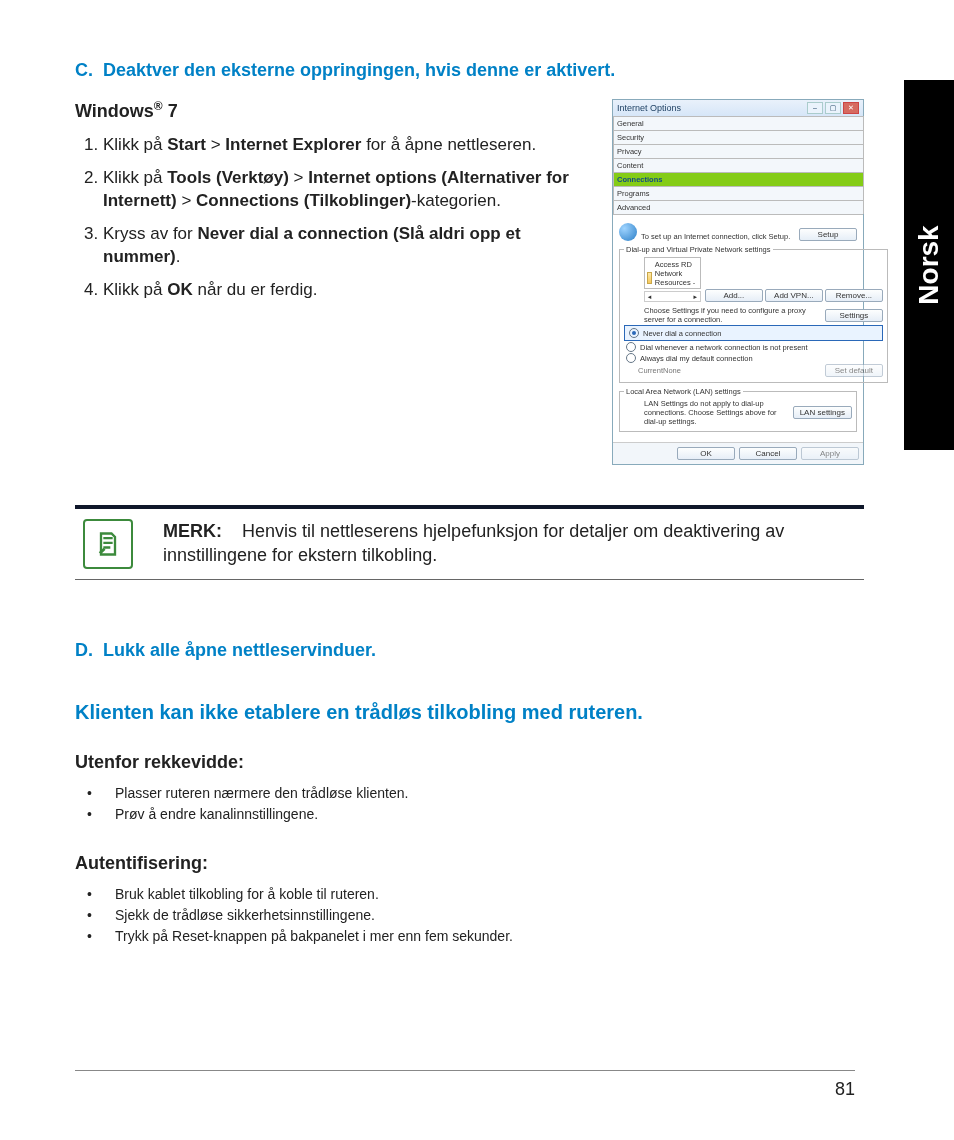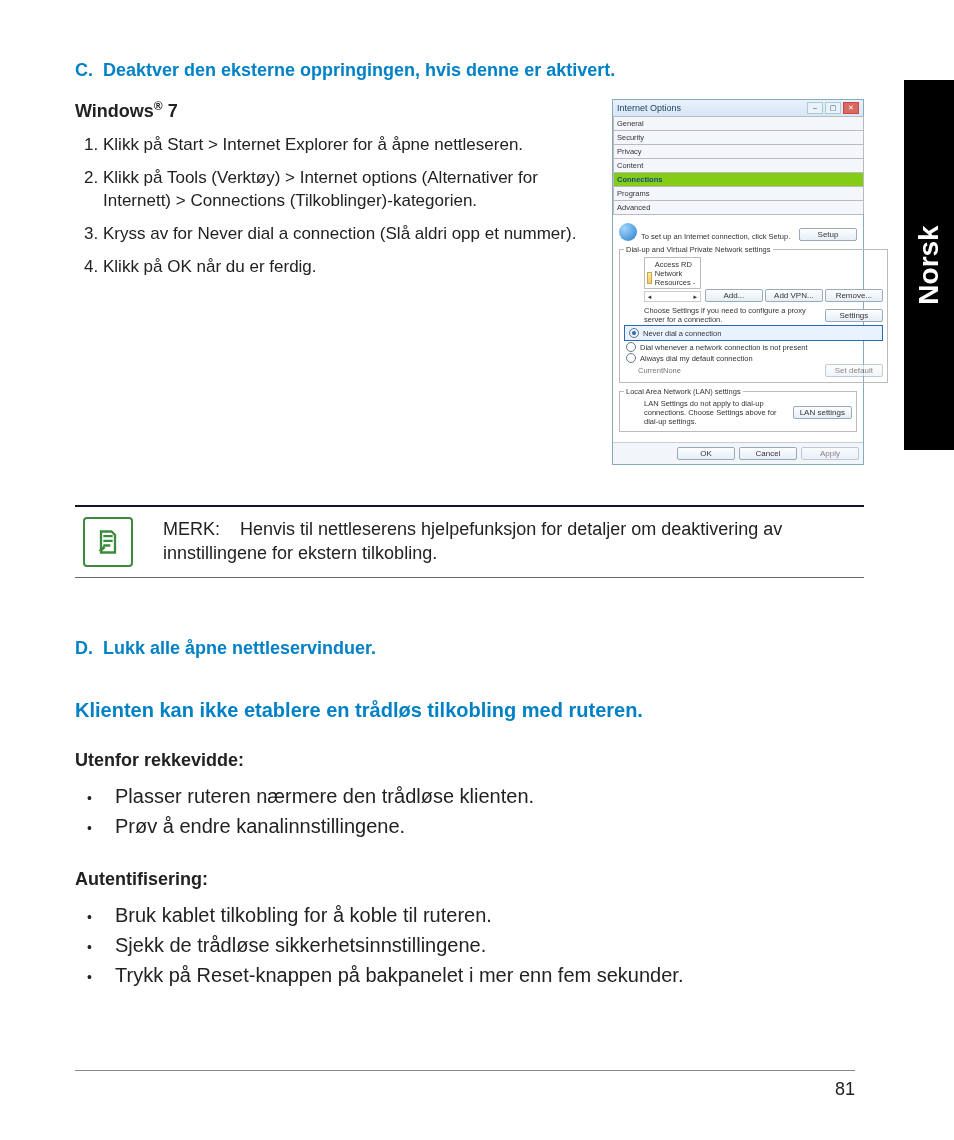--- a/index.html
+++ b/index.html
@@ -66,23 +66,23 @@
     gap: 20px;
   }
   .text-col { flex: 1; }
   ol.steps {
     margin: 0 0 0 0;
     padding-left: 28px;
     font-size: 17px;
     line-height: 1.35;
   }
   ol.steps li { margin-bottom: 10px; }
-  b { font-weight: 400; }
+  b { font-weight: 700; }
   .note-box {
-    border-top: 2px solid #0f172a;
+    border-top: 4px solid #0f172a;
     border-bottom: 1px solid #666;
     margin-top: 40px;
     padding: 10px 8px;
     display: flex;
     gap: 30px;
     align-items: flex-start;
   }
   .note-icon {
     width: 46px; height: 46px;
     border: 2px solid #3c8a3c;
@@ -96,21 +96,21 @@
   .klient-title {
     color: #0081c6;
     font-weight: 700;
     font-size: 20px;
     margin-bottom: 24px;
   }
   ul.bullets {
     list-style: none;
     padding-left: 40px;
     margin: 4px 0 0 0;
-    font-size: 20px;
+    font-size: 14px;
     line-height: 1.5;
   }
   ul.bullets li::before {
     content: "•";
     display: inline-block;
     width: 28px;
     margin-left: -28px;
     font-size: 14px;
   }
   .page-num {

